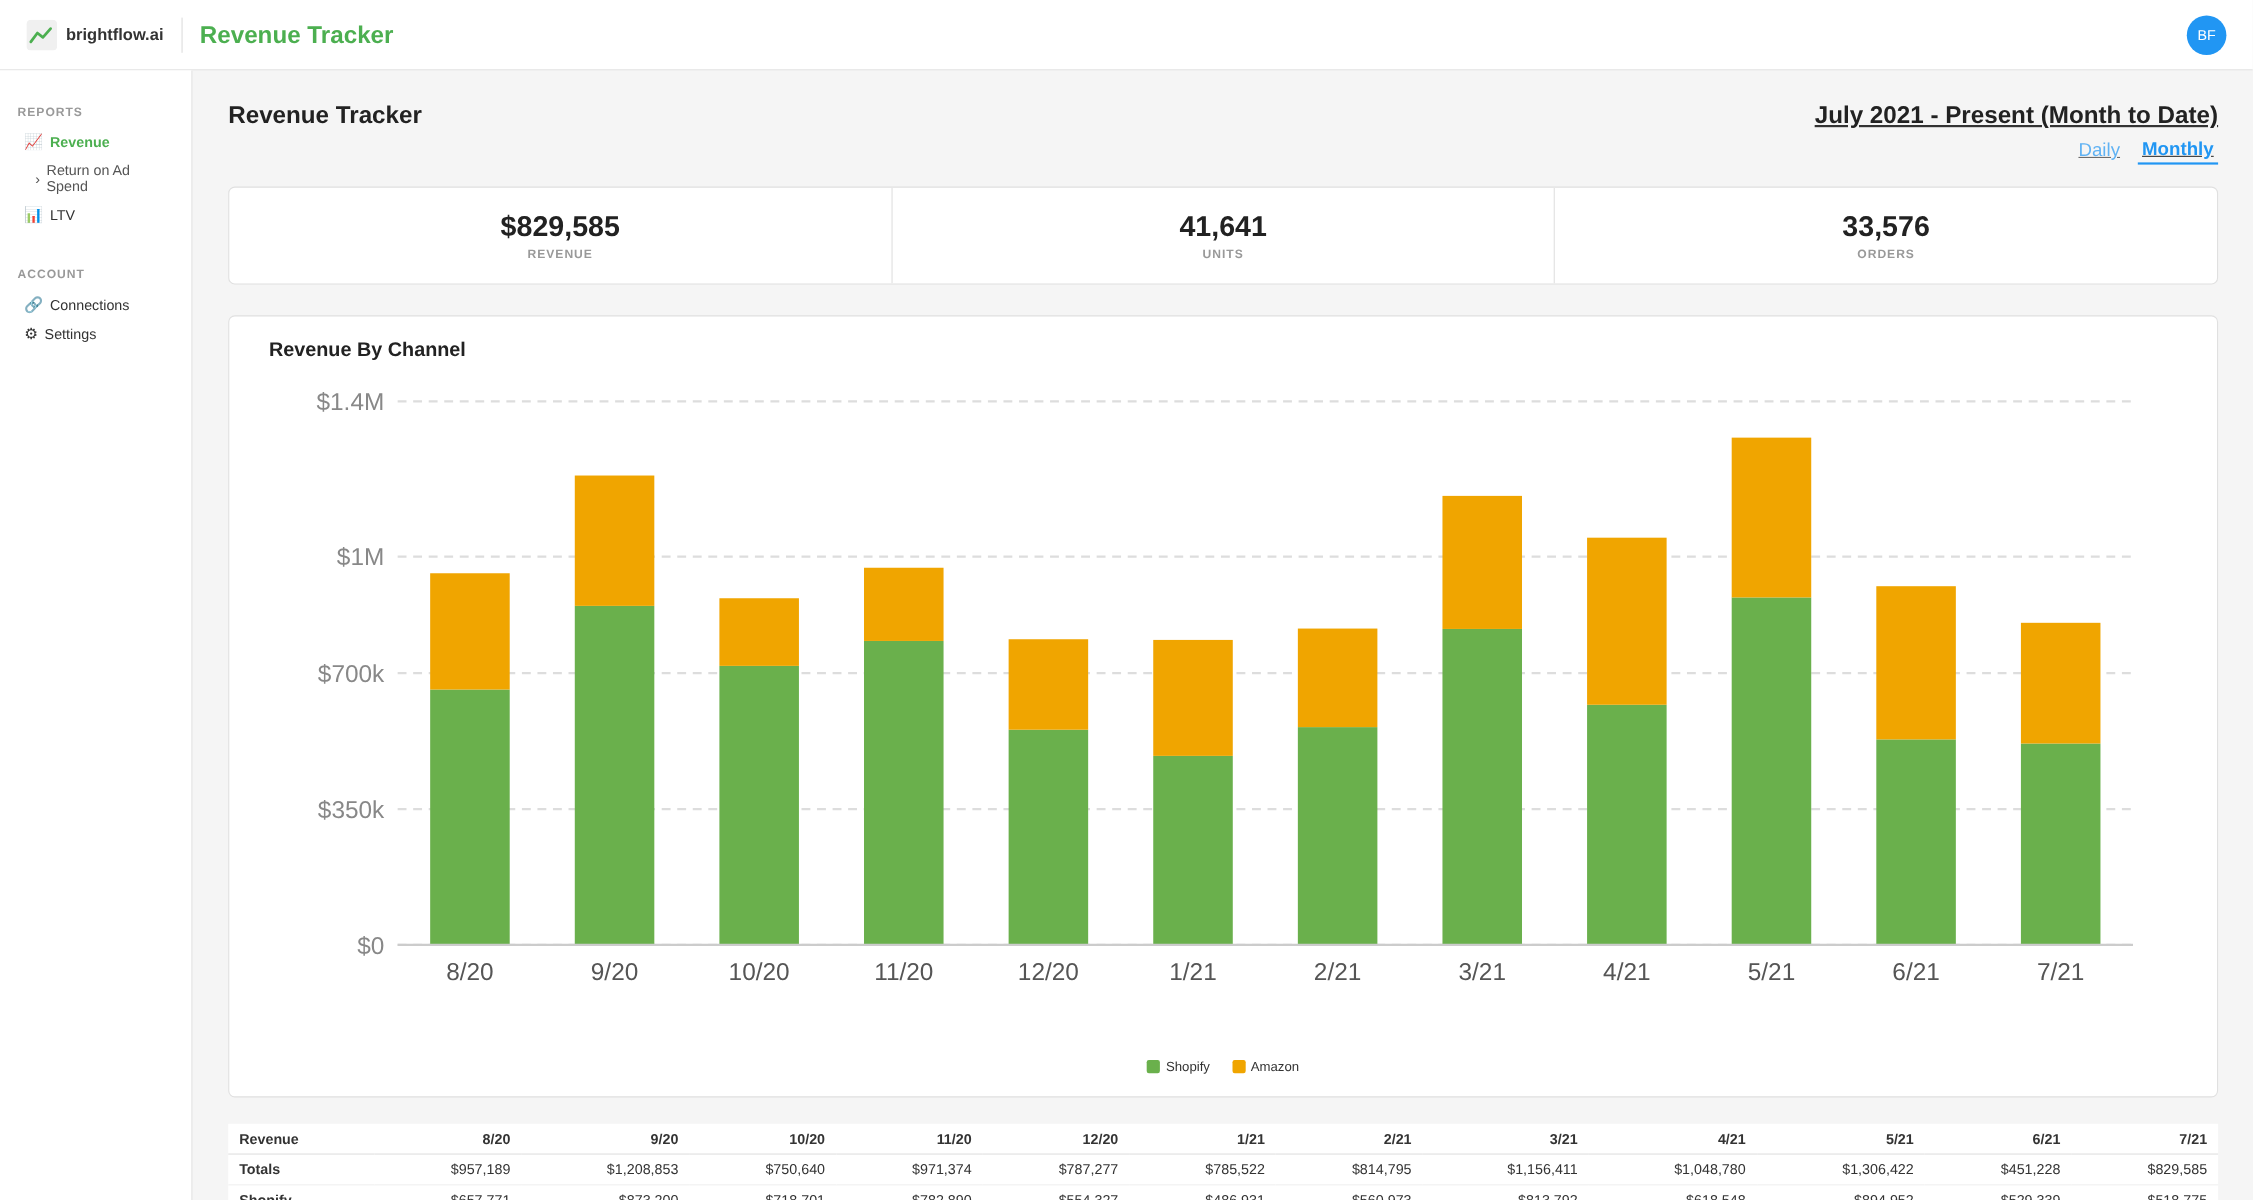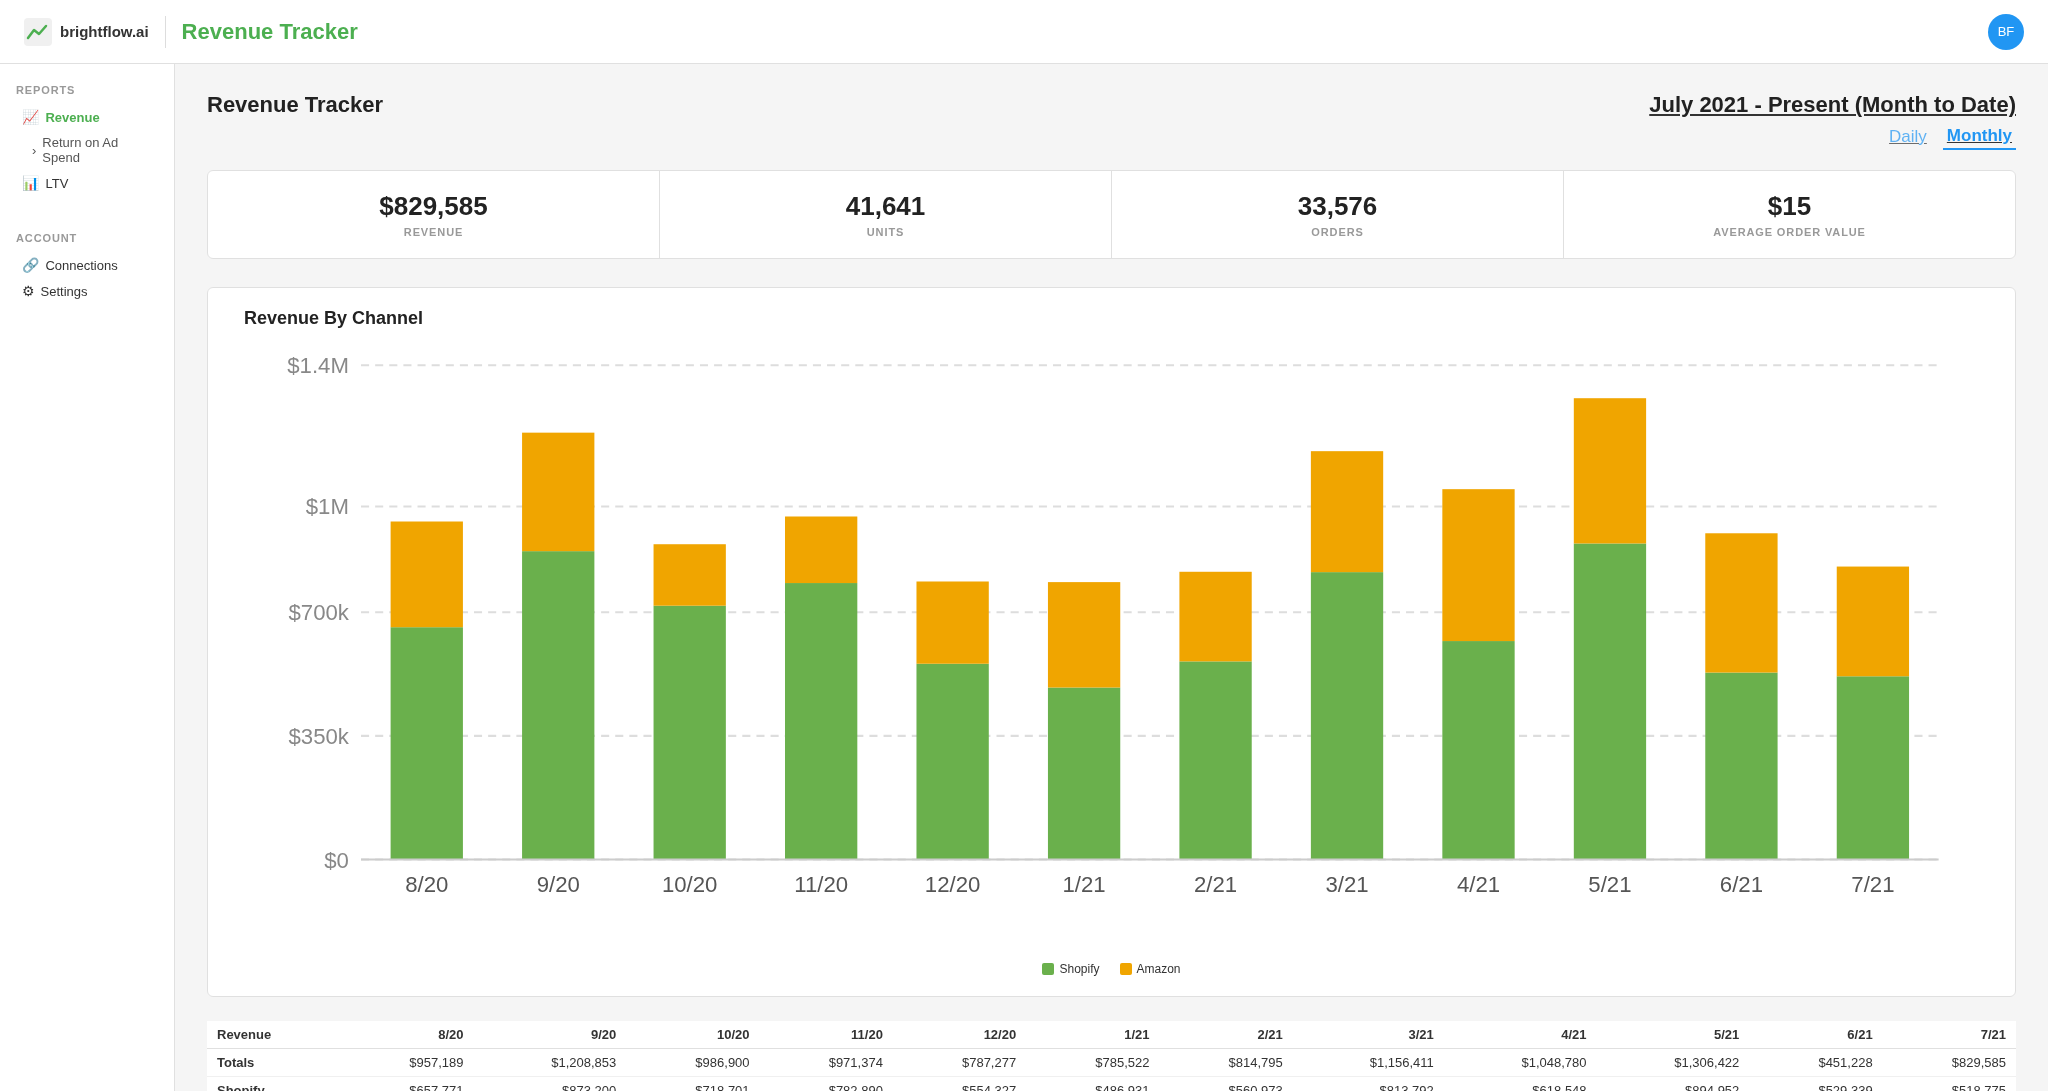--- a/index.html
+++ b/index.html
@@ -29,21 +29,21 @@
 
     
     .sidebar {
       width: 175px; min-width: 175px; background: #fff;
       border-right: 1px solid #e0e0e0; padding: 20px 16px;
     }
     .sidebar-section-label {
       font-size: 11px; font-weight: 700; color: #999; letter-spacing: 0.08em;
       margin-bottom: 8px; margin-top: 36px;
     }
-    .sidebar-section-label:first-child { margin-top: 0; }
+    .sidebar-section-label:first-child { margin-top: 12px; }
     .sidebar-item {
       display: flex; align-items: center; gap: 6px;
       padding: 5px 6px; border-radius: 4px; cursor: pointer;
       font-size: 13px; color: #333; font-weight: 500;
     }
     .sidebar-item.active { color: #4CAF50; font-weight: 600; }
     .sidebar-item.sub { padding-left: 16px; color: #555; font-weight: 400; }
     .sidebar-item .icon { font-size: 14px; }
 
     
@@ -166,24 +166,20 @@
         <div class="stat-value">$829,585</div>
         <div class="stat-label">REVENUE</div>
       </div>
       <div class="stat-card">
         <div class="stat-value">41,641</div>
         <div class="stat-label">UNITS</div>
       </div>
       <div class="stat-card">
         <div class="stat-value">33,576</div>
         <div class="stat-label">ORDERS</div>
-      </div>
-      <div class="stat-card">
-        <div class="stat-value">$15</div>
-        <div class="stat-label">AVERAGE ORDER VALUE</div>
       </div>
     </div>
 
     <div class="chart-section">
       <div class="chart-title">Revenue By Channel</div>
       <div class="chart-wrapper">
         <svg id="revenue-chart" width="100%" viewBox="0 0 860 300">
             <line x1="58" x2="840" y1="255" y2="255" stroke="#ddd" stroke-dasharray="4,3" stroke-width="1"></line>
             <text x="52" y="259" text-anchor="end" font-size="11" fill="#888">$0</text>
             <line x1="58" x2="840" y1="193.75" y2="193.75" stroke="#ddd" stroke-dasharray="4,3" stroke-width="1"></line>
@@ -262,21 +258,21 @@
             <th>5/21</th>
             <th>6/21</th>
             <th>7/21</th>
           </tr>
         </thead>
         <tbody id="table-body">
         <tr>
               <td>Totals</td>
               <td>$957,189</td>
               <td>$1,208,853</td>
-              <td>$986,900</td>
+              <td>$750,640</td>
               <td>$971,374</td>
               <td>$787,277</td>
               <td>$785,522</td>
               <td>$814,795</td>
               <td>$1,156,411</td>
               <td>$1,048,780</td>
               <td>$1,306,422</td>
               <td>$451,228</td>
               <td>$829,585</td>
             </tr>

